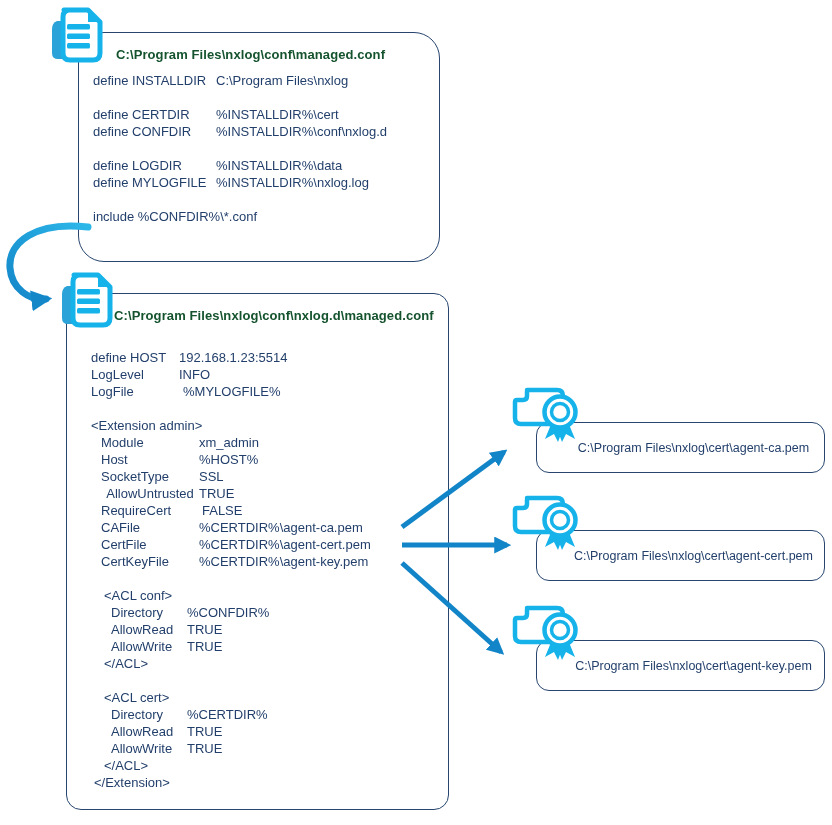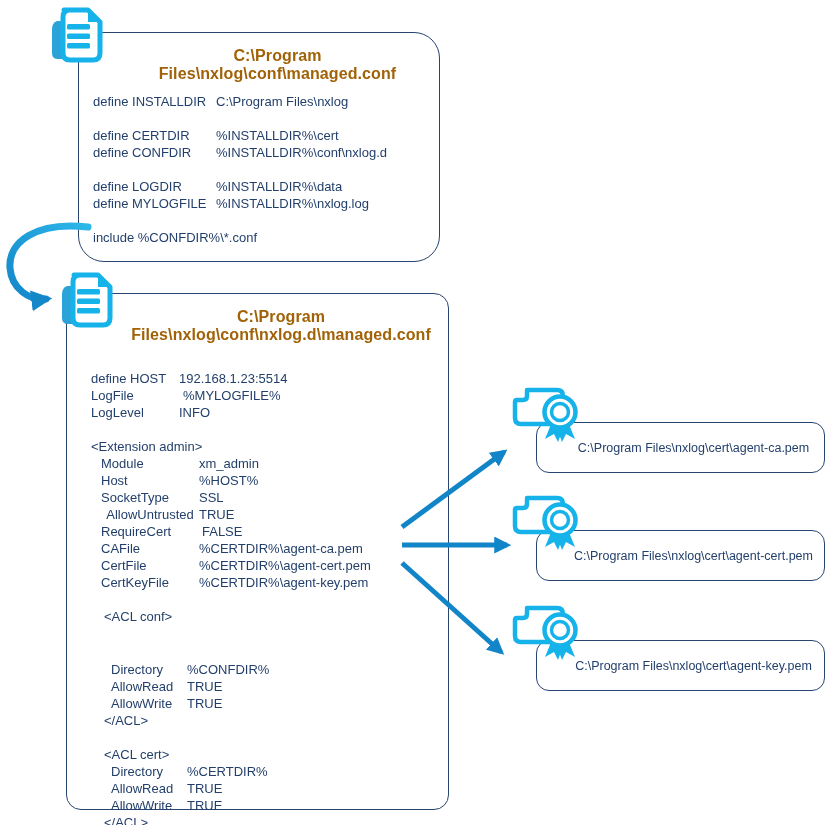--- a/index.html
+++ b/index.html
@@ -4,21 +4,21 @@
 <style>
   html,body{margin:0;padding:0;background:#ffffff;}
   body{width:832px;height:825px;position:relative;overflow:hidden;
        font-family:"Liberation Sans","DejaVu Sans",sans-serif;color:#1d3d6d;}
   .stage{position:absolute;inset:0;}
 
   .file-box{position:absolute;border:1.4px solid #27456f;border-radius:26px;background:#fff;box-sizing:border-box;}
   .box-top{left:78px;top:32px;width:362px;height:230px;}
   .box-bottom{left:66px;top:293px;width:383px;height:517px;border-radius:15px;}
 
-  .file-title{font-weight:bold;font-size:16px;letter-spacing:.1px;color:#a16207;text-align:center;}
+  .file-title{font-weight:bold;font-size:13px;letter-spacing:.1px;color:#14532d;}
   .box-top .file-title{padding:14px 0 0 37px;}
   .box-bottom .file-title{padding:14px 0 0 47px;}
 
   .code-area{font-size:13px;color:#223f6b;}
   .box-top .code-area{margin-top:10px;padding-left:14px;}
   .box-bottom .code-area{margin-top:26px;padding-left:24px;}
   .code-line{height:17px;line-height:17px;white-space:nowrap;}
   .code-line .k{display:inline-block;vertical-align:top;}
 
   .doc-icon{position:absolute;width:62px;height:56px;}
@@ -55,35 +55,35 @@
         <div class="code-line"><span class="k" style="width: 123px;">define MYLOGFILE</span><span class="v">%INSTALLDIR%\nxlog.log</span></div>
         <div class="code-line"></div>
         <div class="code-line"><span class="k">include %CONFDIR%\*.conf</span></div>
       </div>
   </div>
 
   <div class="file-box box-bottom">
     <div class="file-title">C:\Program Files\nxlog\conf\nxlog.d\managed.conf</div>
     <div class="code-area">
         <div class="code-line"><span class="k" style="width: 88px;">define HOST</span><span class="v">192.168.1.23:5514</span></div>
+        <div class="code-line"><span class="k" style="width: 88px;">LogLevel</span><span class="v">INFO</span></div>
         <div class="code-line"><span class="k" style="width: 92px;">LogFile</span><span class="v">%MYLOGFILE%</span></div>
-        <div class="code-line"><span class="k" style="width: 88px;">LogLevel</span><span class="v">INFO</span></div>
         <div class="code-line"></div>
         <div class="code-line"><span class="k">&lt;Extension admin&gt;</span></div>
         <div class="code-line" style="padding-left: 10px;"><span class="k" style="width: 98px;">Module</span><span class="v">xm_admin</span></div>
         <div class="code-line" style="padding-left: 10px;"><span class="k" style="width: 98px;">Host</span><span class="v">%HOST%</span></div>
         <div class="code-line" style="padding-left: 10px;"><span class="k" style="width: 98px;">SocketType</span><span class="v">SSL</span></div>
         <div class="code-line" style="padding-left: 10px;"><span class="k" style="width: 98px; text-align: center;">AllowUntrusted</span><span class="v">TRUE</span></div>
         <div class="code-line" style="padding-left: 10px;"><span class="k" style="width: 101px;">RequireCert</span><span class="v">FALSE</span></div>
         <div class="code-line" style="padding-left: 10px;"><span class="k" style="width: 98px;">CAFile</span><span class="v">%CERTDIR%\agent-ca.pem</span></div>
         <div class="code-line" style="padding-left: 10px;"><span class="k" style="width: 98px;">CertFile</span><span class="v">%CERTDIR%\agent-cert.pem</span></div>
         <div class="code-line" style="padding-left: 10px;"><span class="k" style="width: 98px;">CertKeyFile</span><span class="v">%CERTDIR%\agent-key.pem</span></div>
         <div class="code-line"></div>
         <div class="code-line" style="padding-left: 13px;"><span class="k">&lt;ACL conf&gt;</span></div>
-        <div class="code-line" style="padding-left: 20px; margin-top: 36px;"><span class="k" style="width: 76px;">Directory</span><span class="v">%CONFDIR%</span></div>
+        <div class="code-line" style="padding-left: 20px;"><span class="k" style="width: 76px;">Directory</span><span class="v">%CONFDIR%</span></div>
         <div class="code-line" style="padding-left: 20px;"><span class="k" style="width: 76px;">AllowRead</span><span class="v">TRUE</span></div>
         <div class="code-line" style="padding-left: 20px;"><span class="k" style="width: 76px;">AllowWrite</span><span class="v">TRUE</span></div>
         <div class="code-line" style="padding-left: 13px;"><span class="k">&lt;/ACL&gt;</span></div>
         <div class="code-line"></div>
         <div class="code-line" style="padding-left: 13px;"><span class="k">&lt;ACL cert&gt;</span></div>
         <div class="code-line" style="padding-left: 20px;"><span class="k" style="width: 76px;">Directory</span><span class="v">%CERTDIR%</span></div>
         <div class="code-line" style="padding-left: 20px;"><span class="k" style="width: 76px;">AllowRead</span><span class="v">TRUE</span></div>
         <div class="code-line" style="padding-left: 20px;"><span class="k" style="width: 76px;">AllowWrite</span><span class="v">TRUE</span></div>
         <div class="code-line" style="padding-left: 13px;"><span class="k">&lt;/ACL&gt;</span></div>
         <div class="code-line" style="padding-left: 3px;"><span class="k">&lt;/Extension&gt;</span></div>

